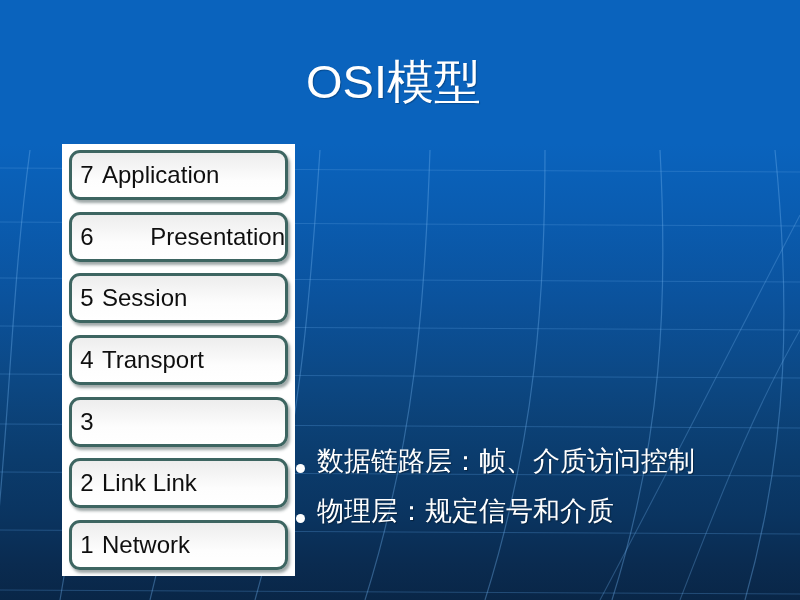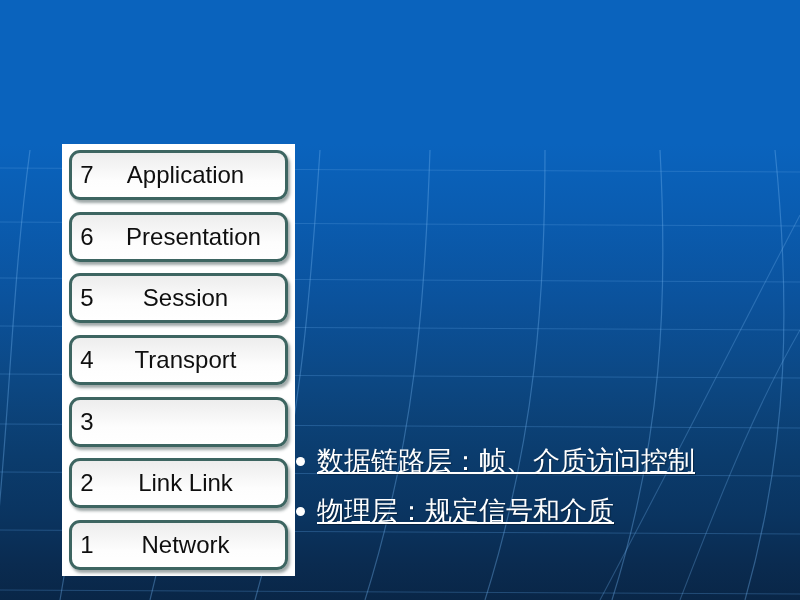--- a/index.html
+++ b/index.html
@@ -76,42 +76,40 @@
   .layer-num {
     width: 30px;
     flex: 0 0 30px;
     text-align: center;
     font-size: 24px;
     color: #0f0f0f;
     font-weight: 400;
   }
   .layer-name {
     flex: 1 1 auto;
-    text-align: center;
     font-size: 24px;
     color: #0f0f0f;
     font-weight: 400;
     padding-right: 16px;
     white-space: nowrap;
   }
-  .layer-box.tight .layer-name { padding-right: 0px; text-align: center; }
+  .layer-box.tight .layer-name { padding-right: 0px; text-align: right; }
 
   
   #bullets {
     position: absolute;
     left: 296px;
     top: 443px;
     width: 492px;
   }
   .bullet-item {
     display: flex;
-    align-items: flex-start;
+    align-items: center;
     margin-bottom: 14px;
     color: #ffffff;
-    text-decoration: underline;
   }
   .bullet-dot {
     flex: 0 0 auto;
     width: 9px;
     height: 9px;
     border-radius: 50%;
     background: #ffffff;
     margin-top: 14px;
     margin-right: 12px;
   }
@@ -150,20 +148,21 @@
       <path d="M 545,150 C 545,300 535,440 485,600"></path>
       <path d="M 660,150 C 668,300 662,440 612,600"></path>
       <path d="M 775,150 C 790,300 790,440 745,600"></path>
     </g>
     <g stroke="#6fb0ec" fill="none" stroke-width="1.1" opacity="0.30">
       <path d="M 800,215 C 740,330 690,430 600,600"></path>
       <path d="M 800,330 C 760,400 730,470 680,600"></path>
     </g>
   </svg>
 
+  <div id="title">OSI模型</div>
 
   <div id="osi-panel">
 
     <div class="layer-box">
       <span class="layer-num">7</span>
       <span class="layer-name">Application</span>
     </div>
 
     <div class="layer-box tight">
       <span class="layer-num">6</span>

